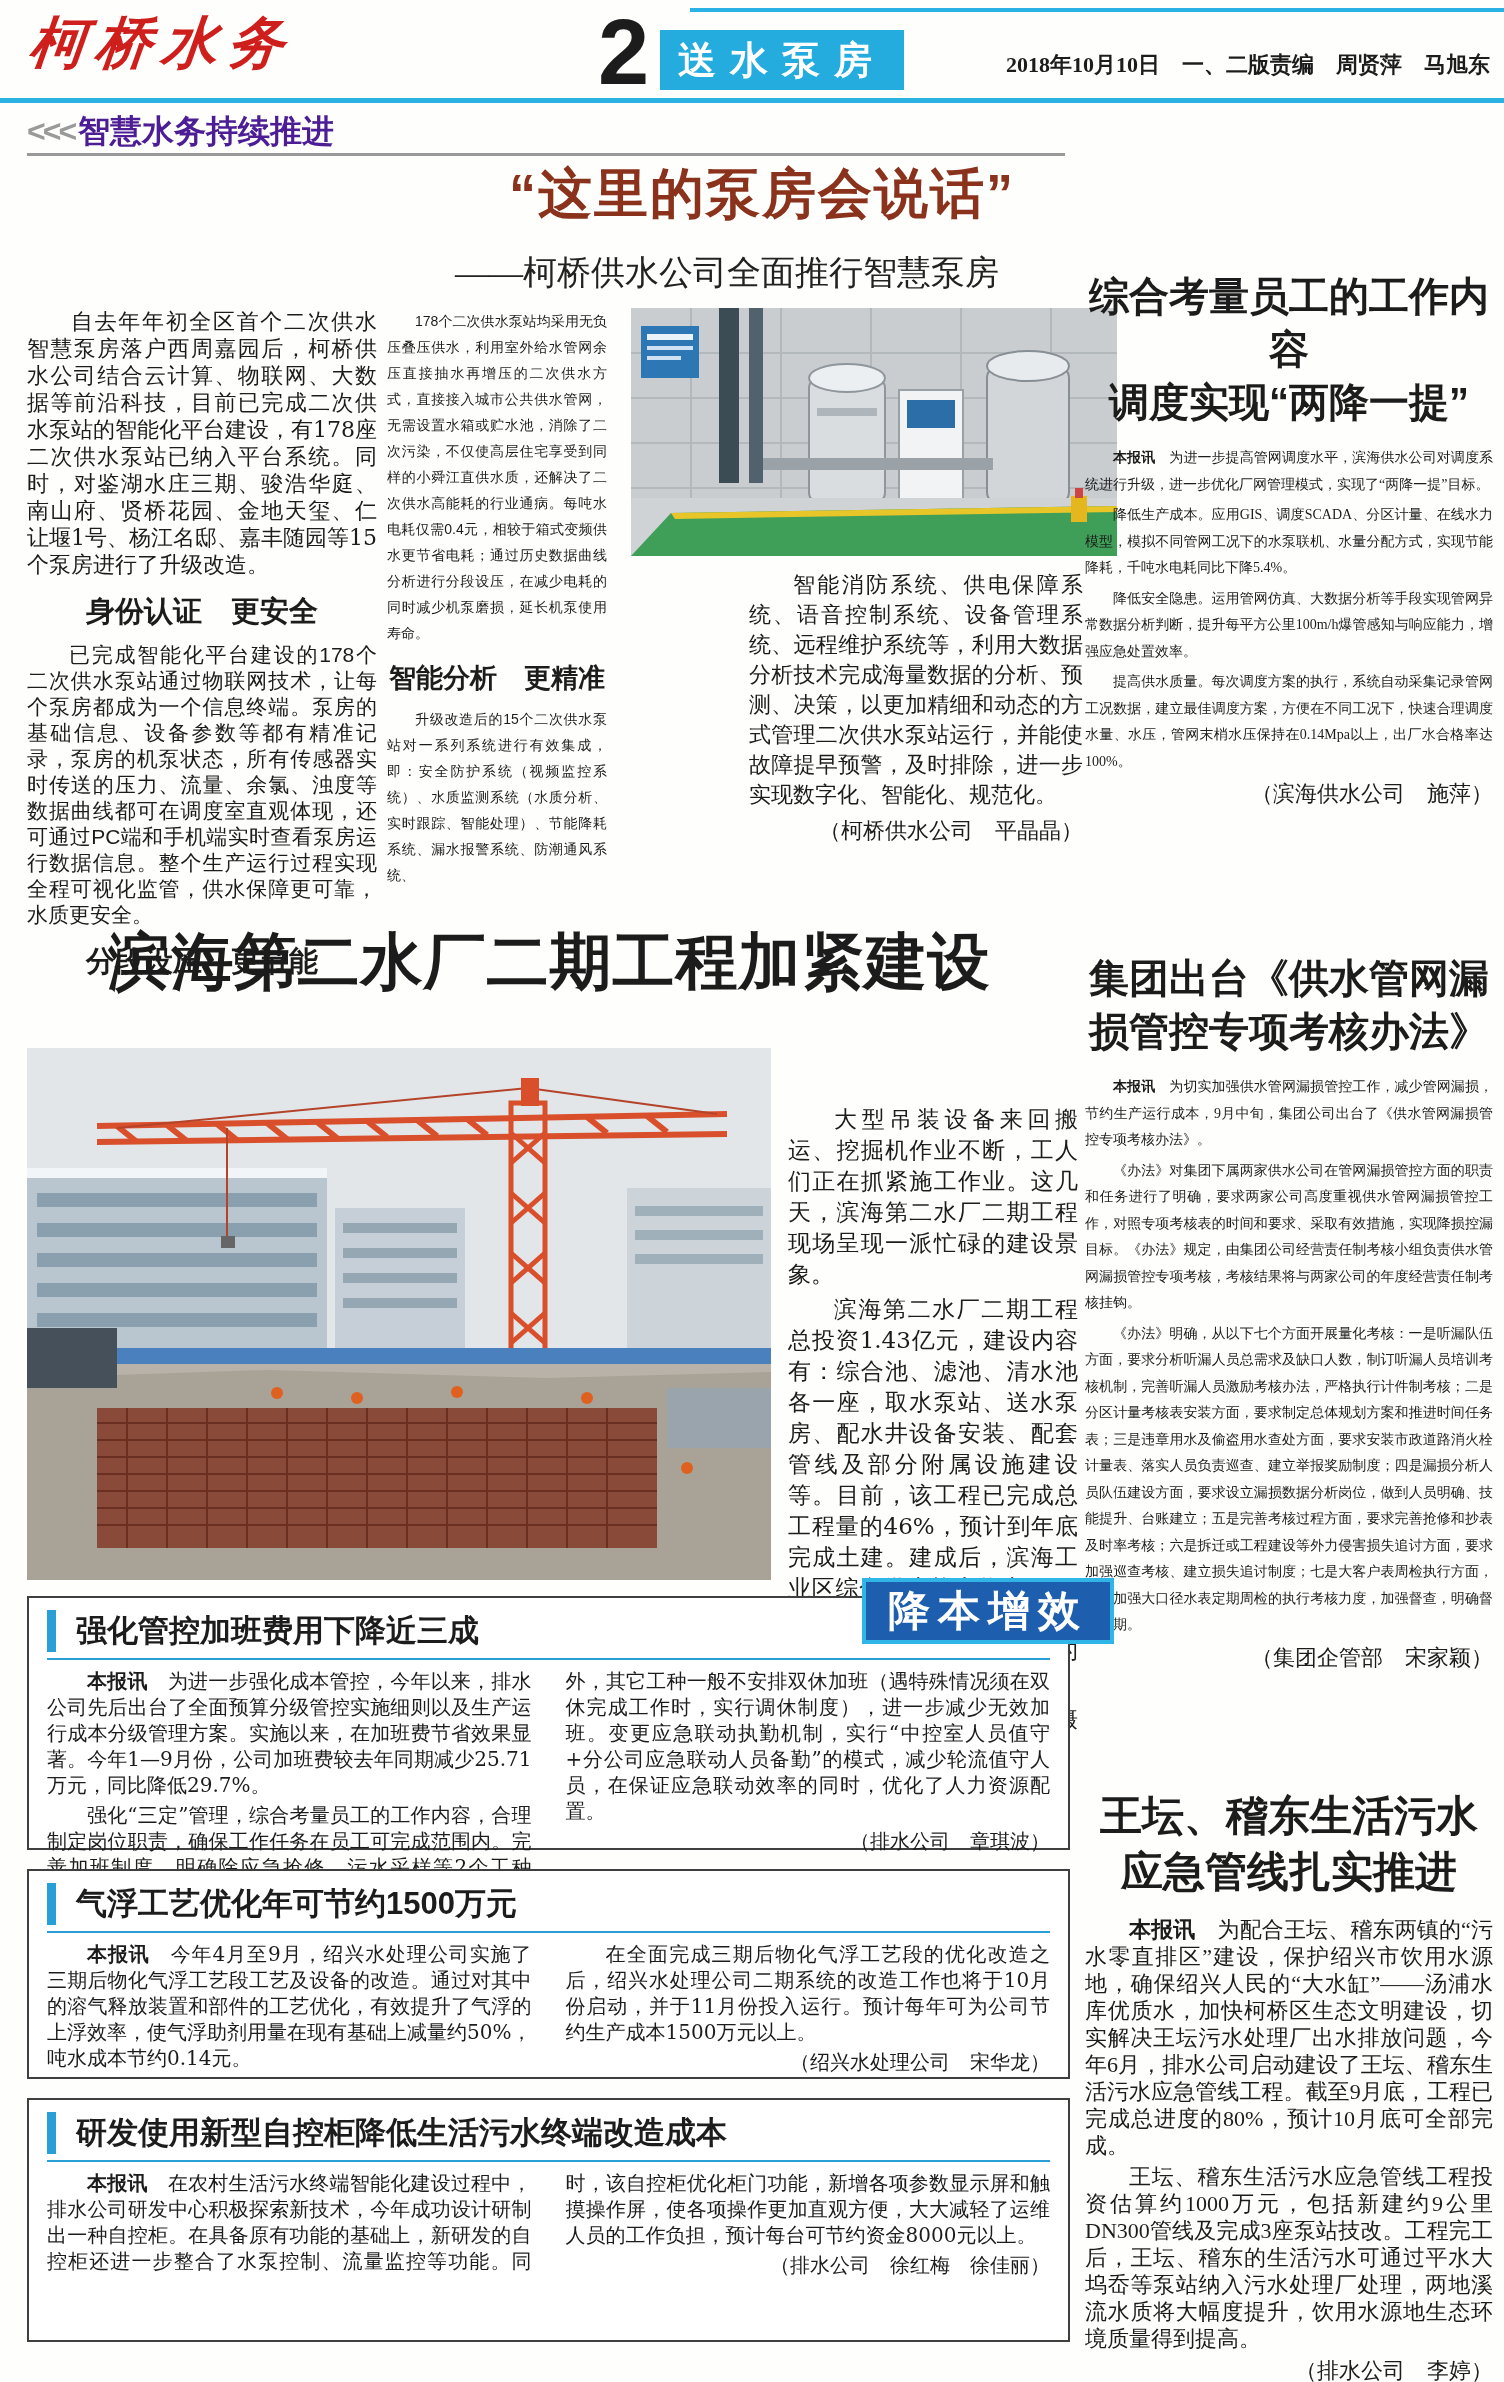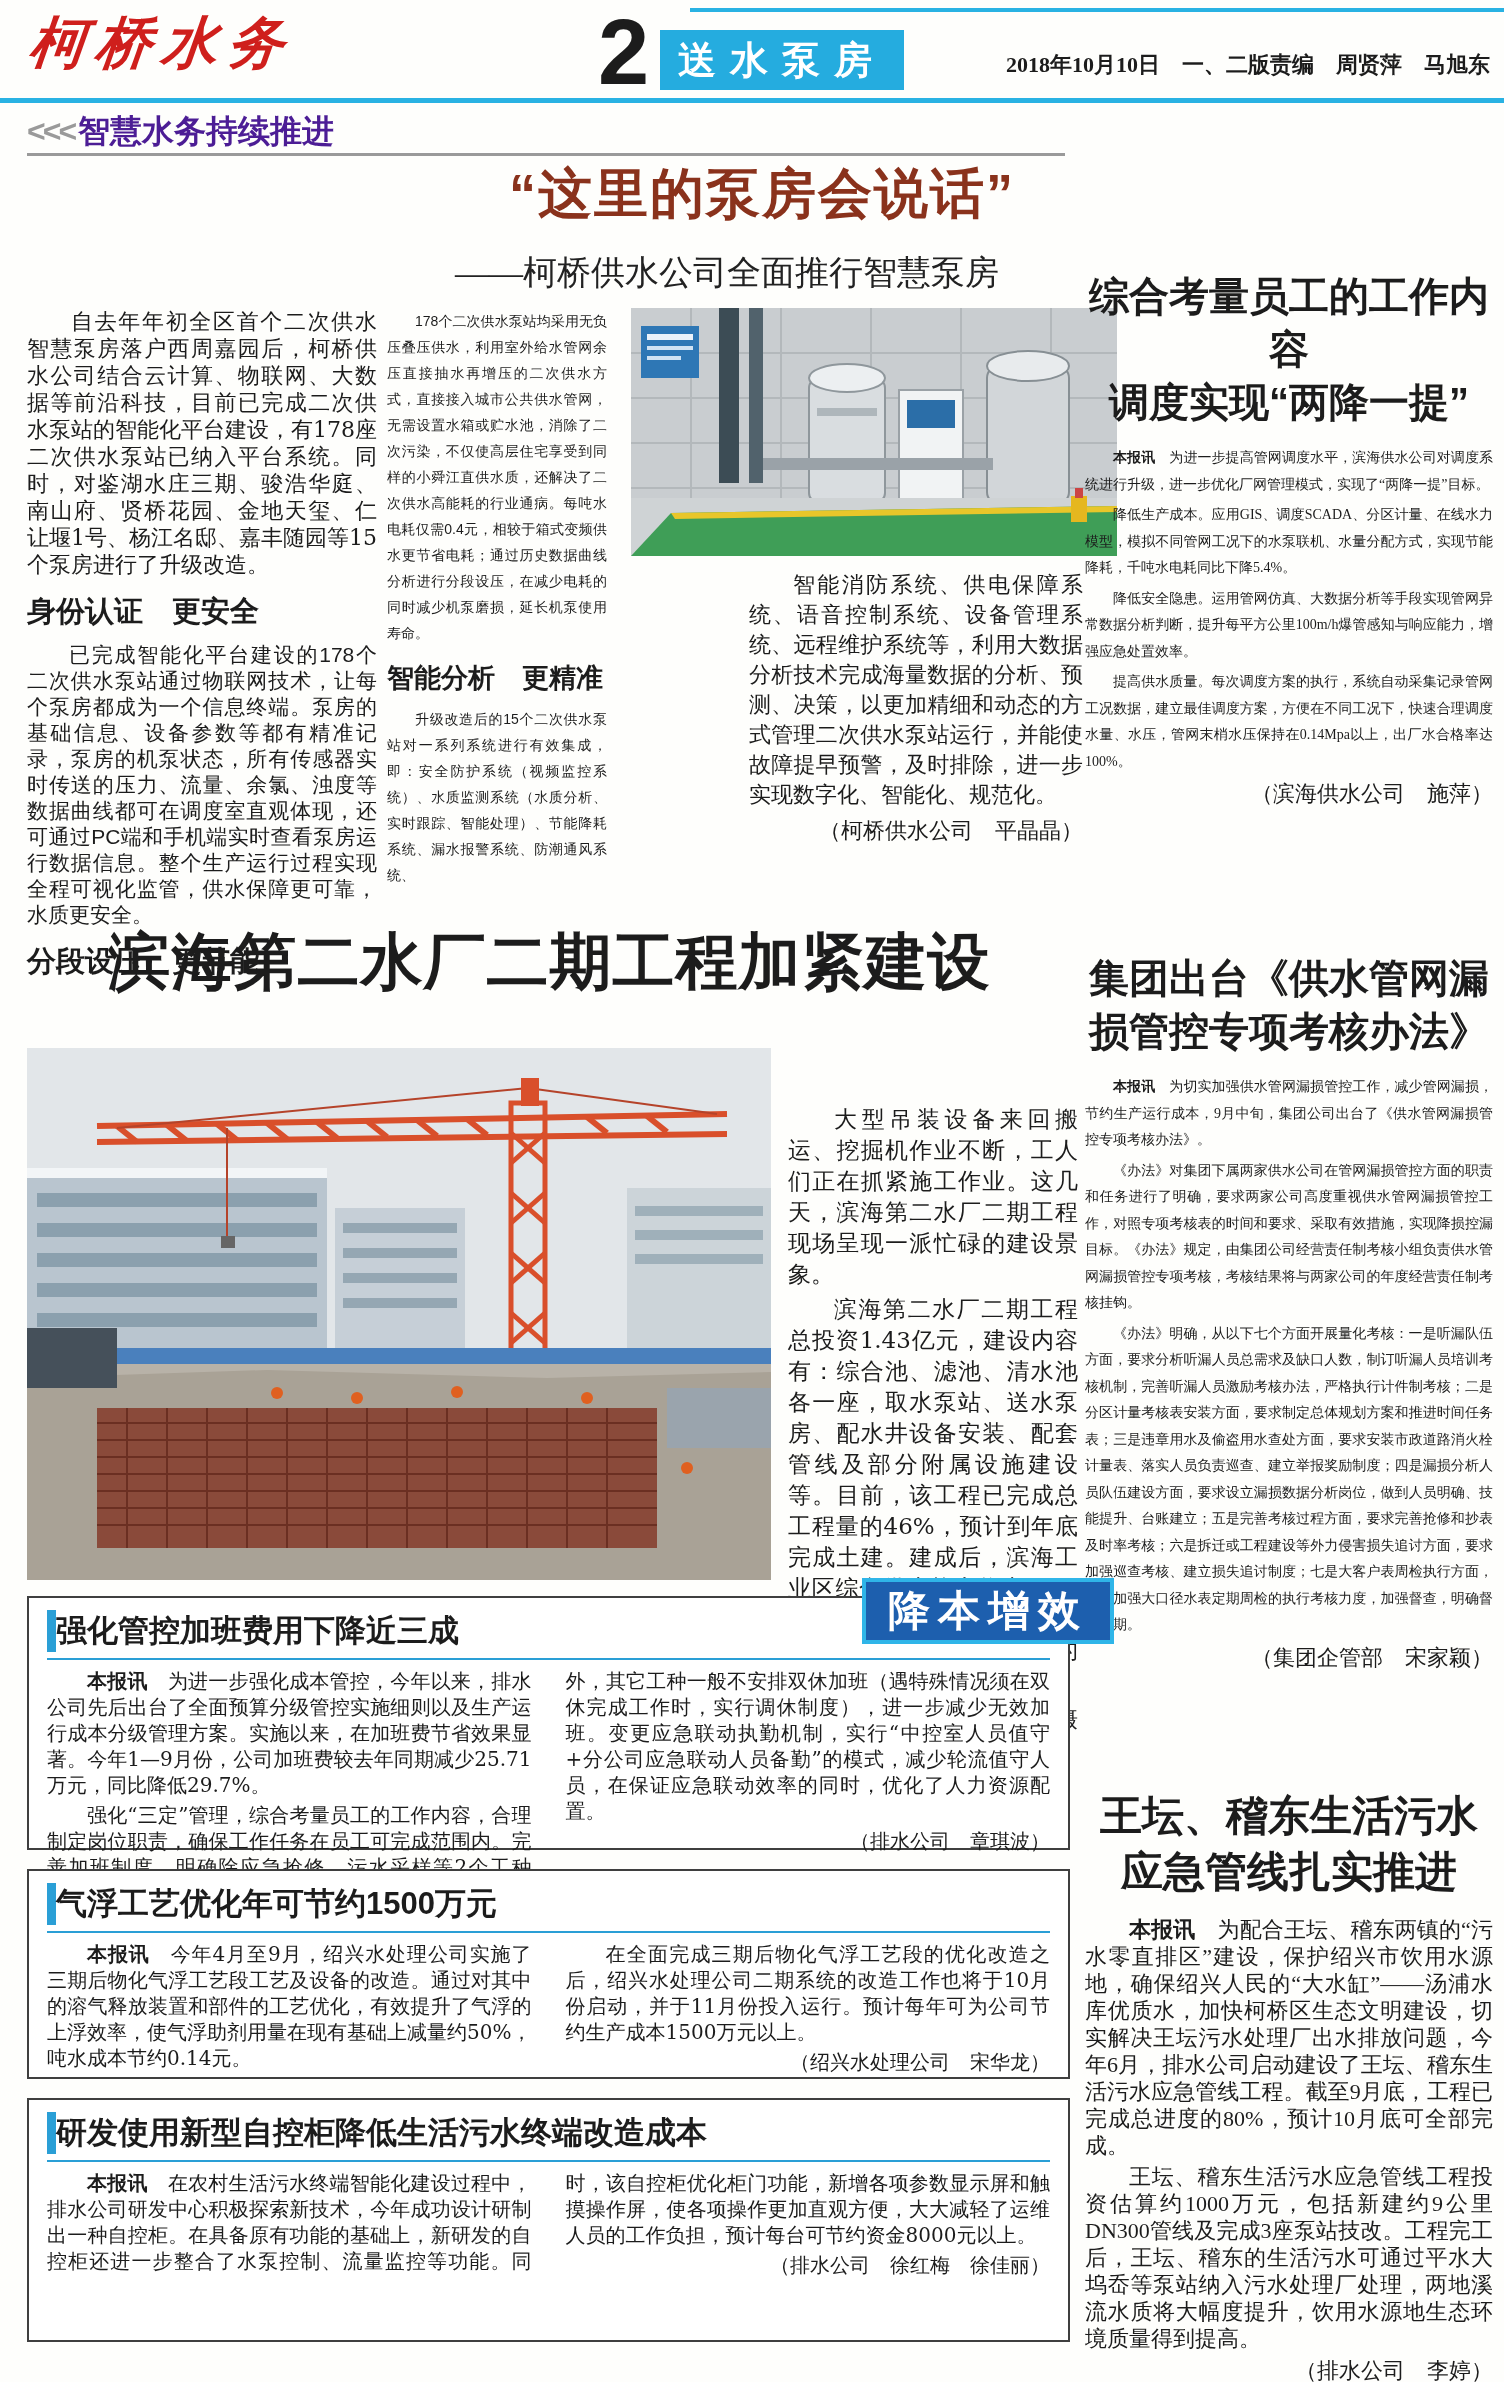--- a/index.html
+++ b/index.html
@@ -34,21 +34,21 @@
         font-size:54px;font-weight:900;color:#8a321c;letter-spacing:2px;}
   .a1-sub{left:27px;top:250px;width:1340px;text-align:center;padding-left:60px;box-sizing:border-box;
         font-size:34px;color:#222;}
   .a1-body{left:27px;top:308px;width:1090px;display:flex;}
   .a1c1{width:350px;flex:none;}
   .a1c2{width:220px;flex:none;margin-left:10px;}
   .a1c3{width:486px;flex:none;margin-left:24px;}
   .a1c1 p{font-size:22px;line-height:27px;}
   .a1c1 .p-hei{font-size:21px;line-height:26px;}
   .a1c2 p{font-size:14px;line-height:26px;}
-  .subhead{text-indent:0;font-weight:900;font-size:29px;margin:14px 0 10px 0;
+  .subhead{text-align:center;text-indent:0;font-weight:900;font-size:29px;margin:14px 0 10px 0;
         font-family:"Liberation Sans",sans-serif;}
   .photo1{width:486px;height:248px;display:block;}
   .a1c3-text{padding:14px 34px 0 118px;}
   .a1c3-text p{font-size:22px;line-height:30px;}
   .a1c3-text .byline{font-size:22px;margin-top:6px;}
 
   
   .rcol-title{font-size:40px;line-height:53px;font-weight:900;text-align:center;text-indent:0;margin:0;}
   .r-art{width:408px;}
   .r-art .bodytext{margin-top:16px;}
@@ -70,21 +70,21 @@
   
   .badge{left:862px;top:1578px;width:244px;height:58px;background:#1d5fae;border:4px solid #2fb5e8;
         color:#fff;font-size:42px;font-weight:900;letter-spacing:8px;
         display:flex;align-items:center;justify-content:center;z-index:5;}
 
   
   .brief{left:27px;width:1043px;border:2px solid #3f3f3f;box-sizing:border-box;padding:10px 18px 8px 18px;background:#fff;}
   .b1{top:1596px;height:254px;}
   .b2{top:1869px;height:210px;}
   .b3{top:2098px;height:244px;}
-  .brief-head{font-size:31px;font-weight:900;text-indent:0;border-left:9px solid #2a9fd6;padding-left:0;margin:2px 0 6px 0;}
+  .brief-head{font-size:31px;font-weight:900;text-indent:0;border-left:9px solid #2a9fd6;padding-left:20px;margin:2px 0 6px 0;}
   .brief-rule{height:2px;background:#2a9fd6;margin:0 0 8px 0;}
   .brief-body{column-count:2;column-gap:34px;}
   .brief-body p{font-size:20px;line-height:26px;font-family:"DejaVu Serif",serif;}
   .brief-body .byline{font-size:20px;}
 </style>
 </head>
 <body>
 
 <div id="page">
 

